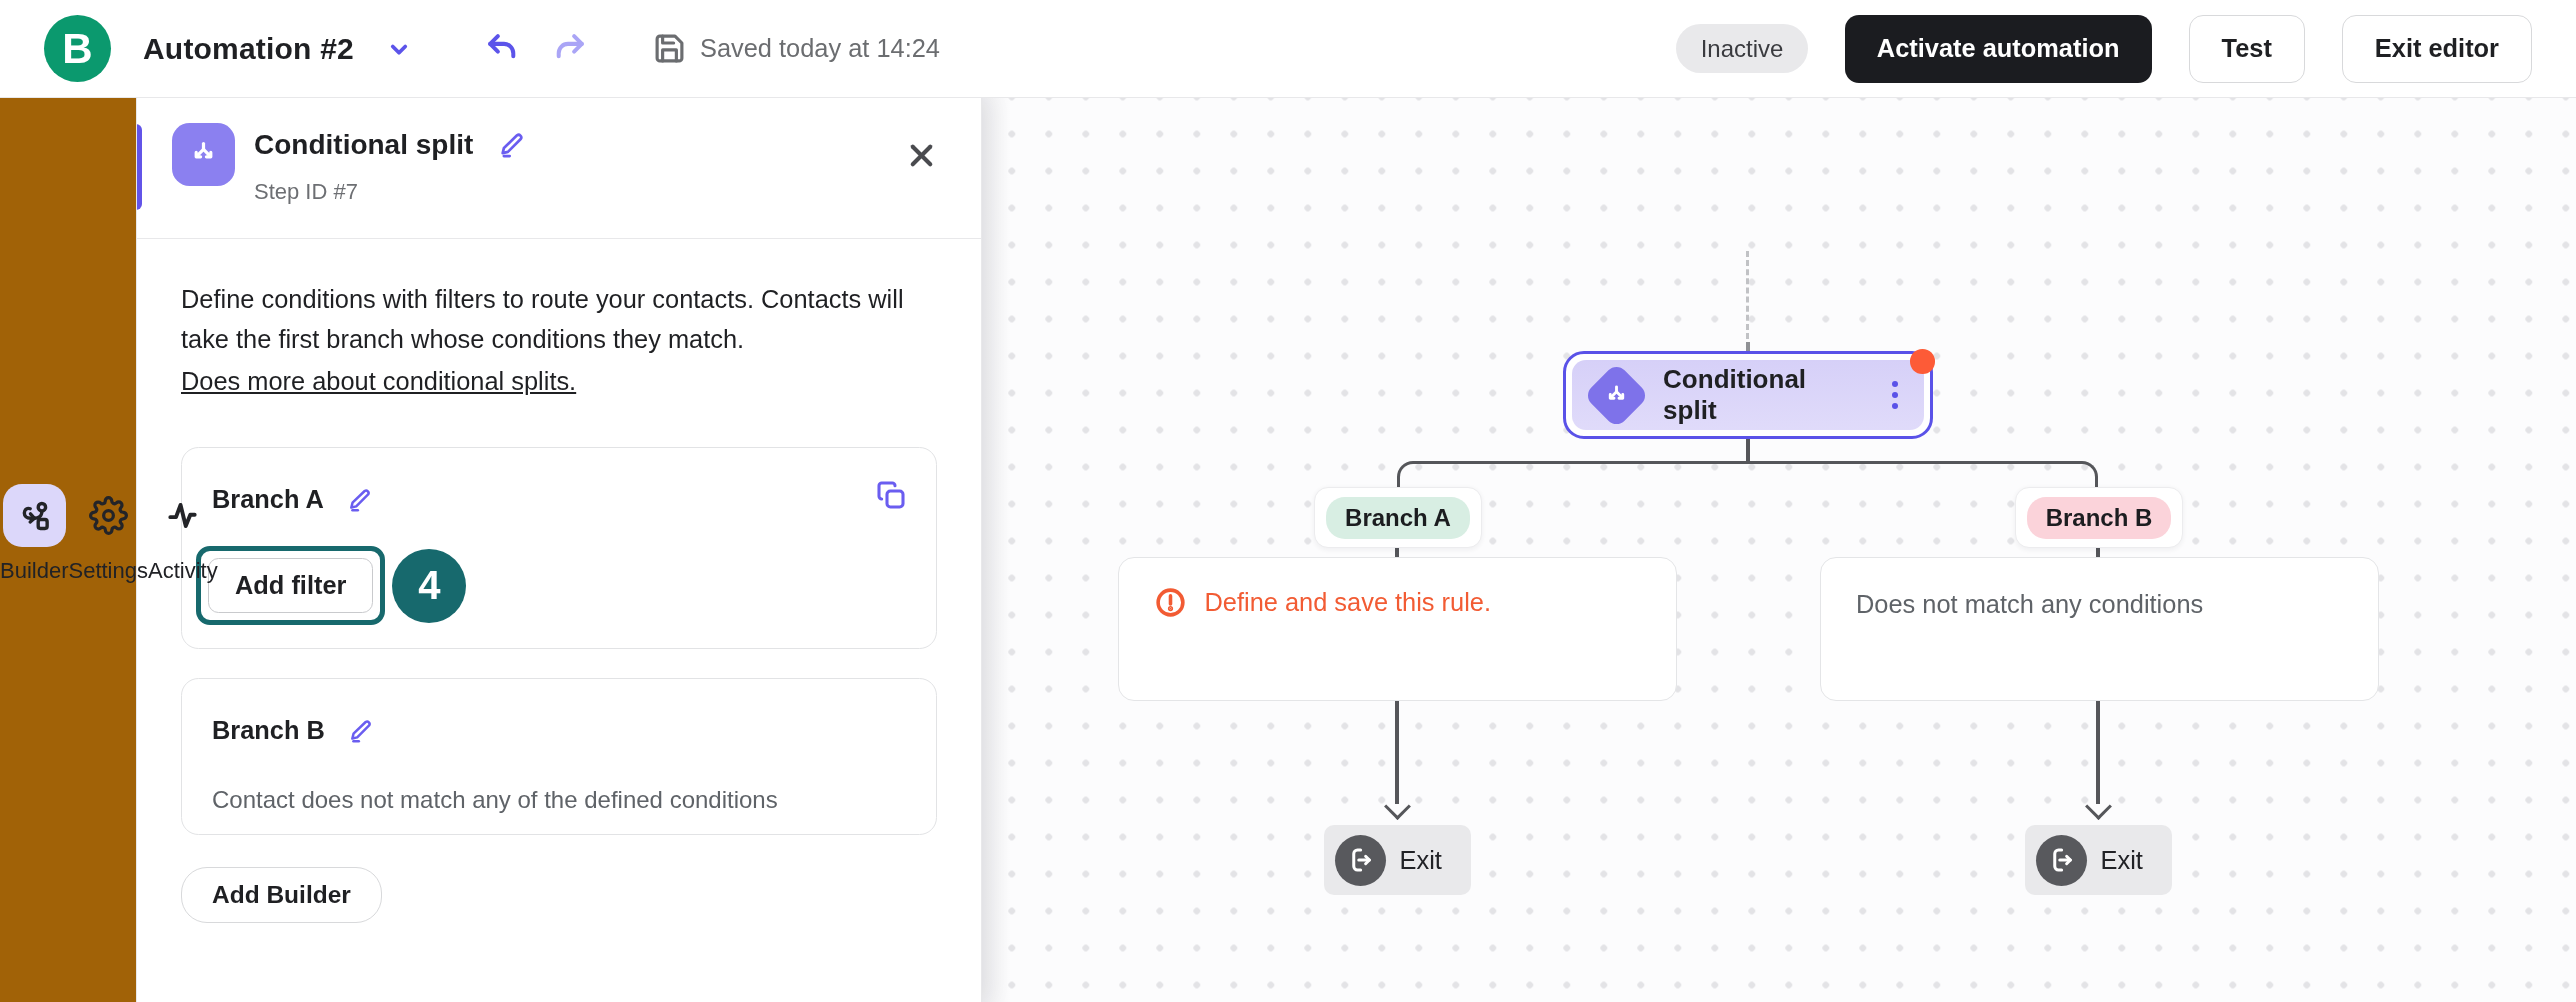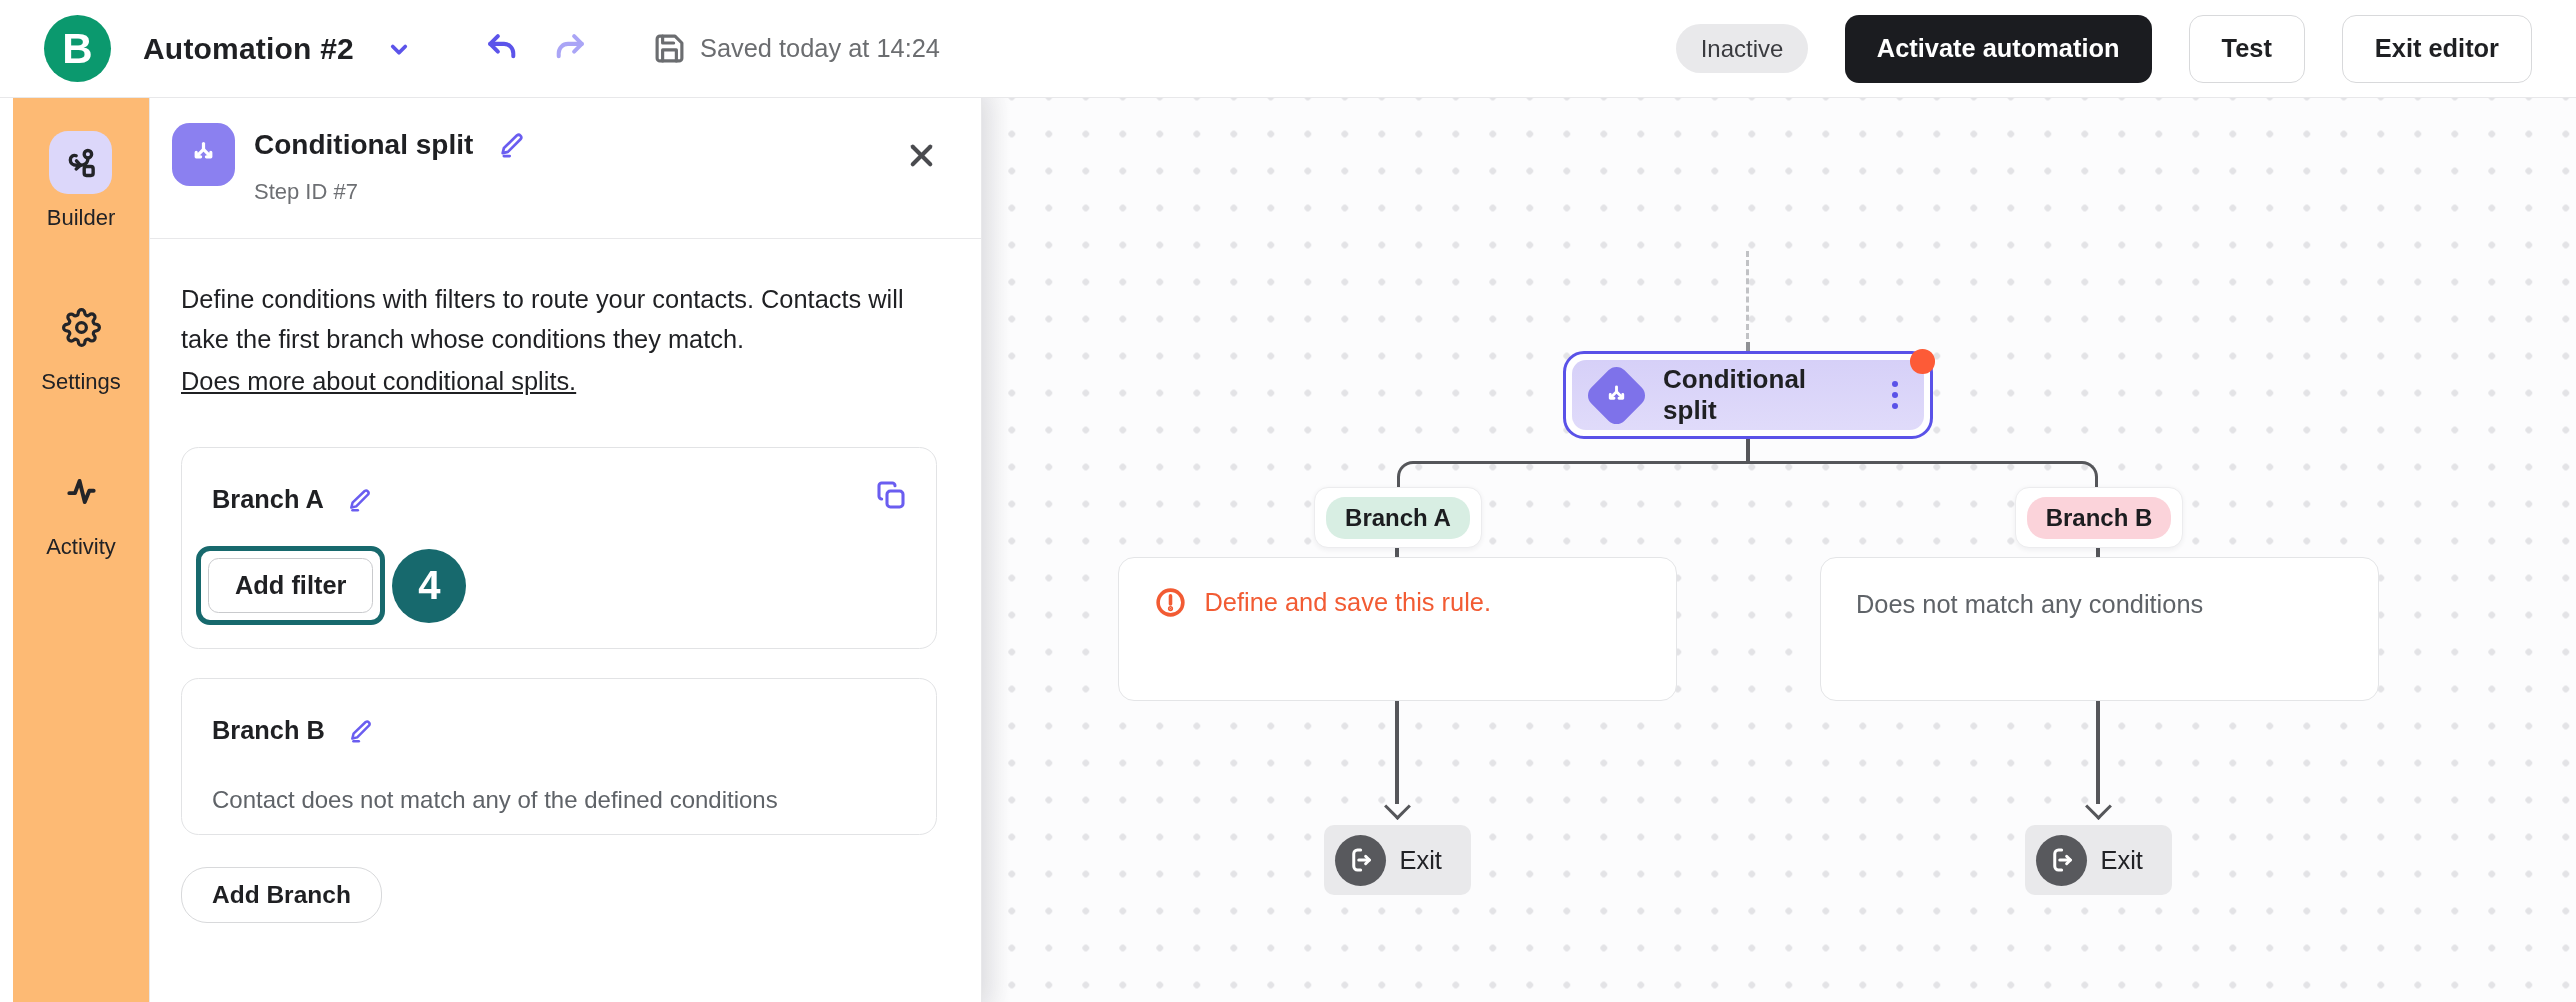--- a/index.html
+++ b/index.html
@@ -19,22 +19,22 @@
   .redo { margin-left:16px; }
   .save-status { display:flex; align-items:center; gap:14px; margin-left:58px; color:#6b6d70; font-size:25.4px; }
   .topbar-right { margin-left:auto; display:flex; align-items:center; gap:37px; }
   .badge-inactive { background:#e9e9eb; color:#3a3b3f; font-size:24px; padding:10.5px 24.5px; border-radius:875px; }
   .btn { font-family:inherit; font-size:25.4px; font-weight:bold; border-radius:14px; cursor:pointer; height:68px;
          display:inline-flex; align-items:center; justify-content:center; padding:0 32px; }
   .btn-dark { background:#1b1c20; color:#fff; border:none; }
   .btn-light { background:#fff; color:#1f2023; border:1.8px solid #d8d9db; }
 
   
-  .sidebar { position:absolute; left:13px; top:98px; width:137px; height:904px; background:#fdba74;
-             border-right:1.8px solid #e8e8ea; display:flex; flex-direction:column; align-items:center; padding-top:33px; z-index:30; }
+  .sidebar { position:absolute; left:0; top:98px; width:137px; height:904px; background:#a16207;
+             border-right:1.8px solid #e8e8ea; display:flex; flex-direction:row; align-items:center; padding-top:33px; z-index:30; }
   .side-item { display:flex; flex-direction:column; align-items:center; gap:10.5px; cursor:pointer; margin-bottom:65px; }
   .side-item .icon-wrap { width:63px; height:63px; border-radius:19px; display:flex; align-items:center; justify-content:center; }
   .side-item.active .icon-wrap { background:#dcd7fa; }
   .side-item .lbl { font-size:22px; font-weight:500; color:#212226; }
 
   
   .panel { position:absolute; left:137px; top:98px; width:845px; height:904px; background:#fff;
            border-right:0.9px solid #e8e8ea; box-shadow:8.8px 0 21px rgba(28,28,48,.07); z-index:20; }
   .panel-accent { position:absolute; left:-7px; top:26px; width:12.3px; height:86px; border-radius:7px; background:#6254e8; }
   .panel-header { position:relative; height:141px; border-bottom:1.8px solid #e8e8ea; padding:24.5px 35px 0 35px; display:flex; }
@@ -268,21 +268,21 @@
               <svg width="26" height="26" viewBox="0 0 24 24" fill="none" stroke="#6a5df0" stroke-width="2.3" stroke-linecap="round" stroke-linejoin="round">
                   <path d="M16.3 3.7a2.3 2.3 0 0 1 3.2 3.2L8.5 17.9 4 19l1.1-4.5z"></path>
                   <path d="M5 21.5h5"></path>
                 </svg>
             </span>
           </button>
         </div>
         <p class="branch-b-desc">Contact does not match any of the defined conditions</p>
       </section>
 
-      <button class="btn-add-branch">Add Branch</button>
+      <button class="btn-add-branch">Add Builder</button>
     </div>
   </aside>
 
   <main class="canvas">
     <div class="canvas-shadow"></div>
 
 
     <div class="abs dash-line"></div>
     <div class="abs dash-stub"></div>
 

